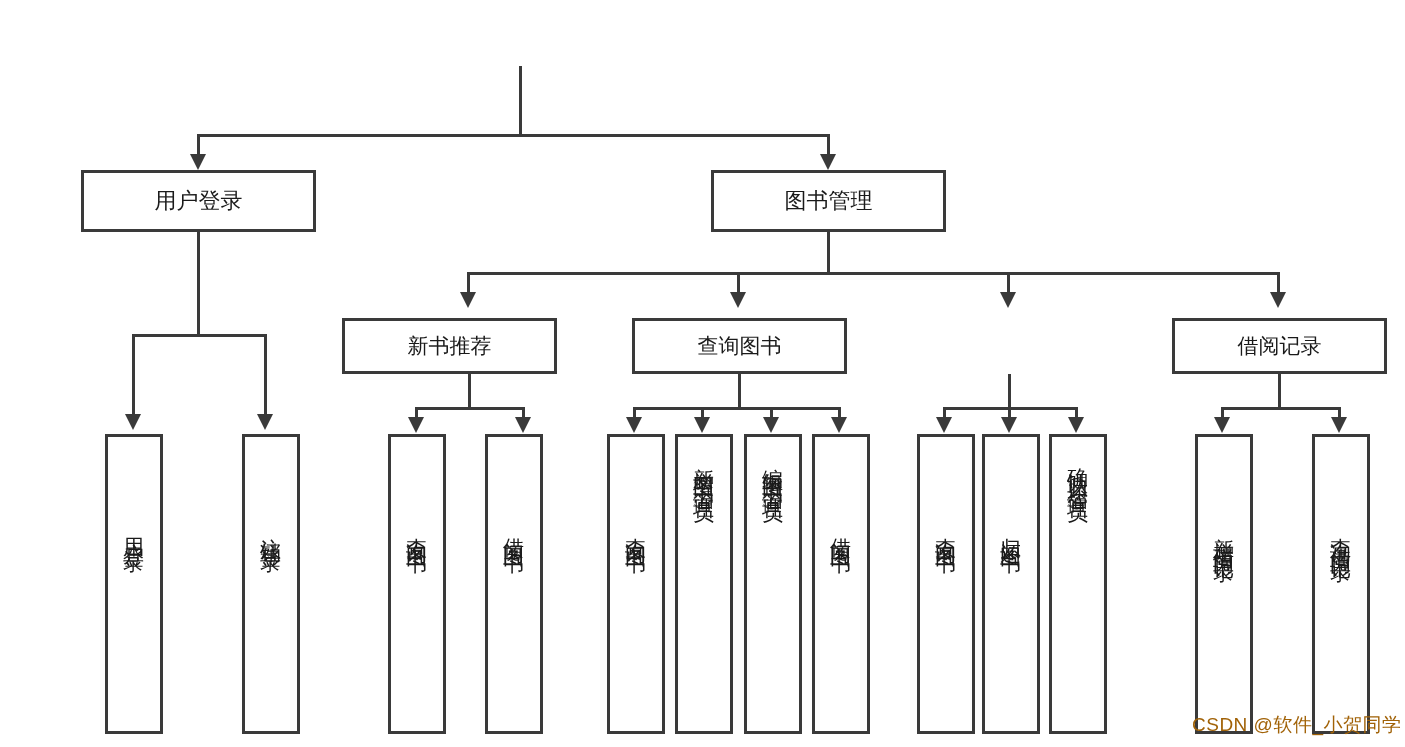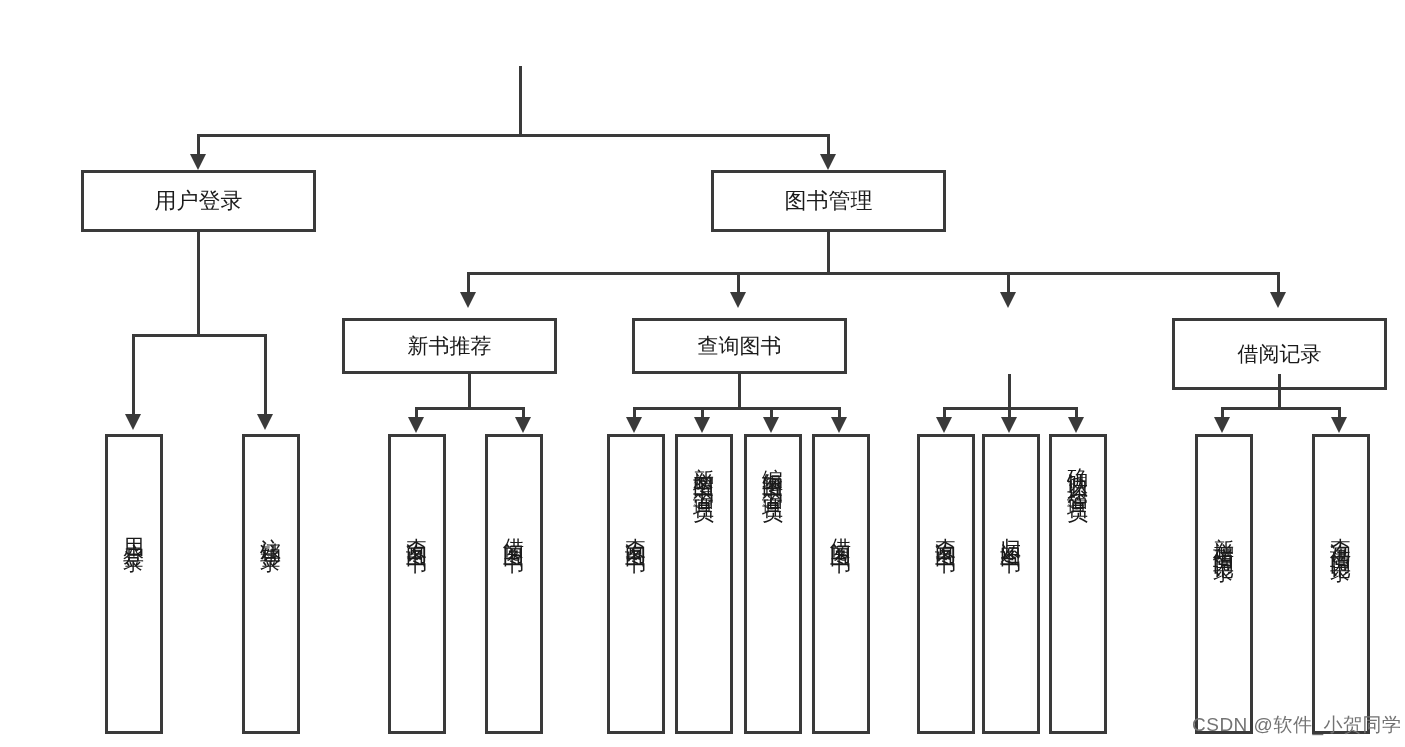--- a/index.html
+++ b/index.html
@@ -67,21 +67,21 @@
     height: 0;
     border-left: 8px solid transparent;
     border-right: 8px solid transparent;
     border-top: 16px solid #3a3a3a;
   }
   .watermark {
     position: absolute;
     left: 1192px;
     top: 712px;
     font-size: 19px;
-    color: #737373;
+    color: #a16207;
     white-space: nowrap;
     letter-spacing: 0.5px;
   }
 </style>
 </head>
 <body>
 
 <div id="canvas">
 
 
@@ -117,21 +117,21 @@
   <div class="arrow" style="left:730px; top:292px;"></div>
   <div class="arrow" style="left:1000px; top:292px;"></div>
   <div class="arrow" style="left:1270px; top:292px;"></div>
 
   <div class="node lvl3" style="left:342px; top:318px; width:215px; height:56px;text-align:center;">
     <span>新书推荐</span>
   </div>
   <div class="node lvl3" style="left:632px; top:318px; width:215px; height:56px;">
     <span>查询图书</span>
   </div>
-  <div class="node lvl3" style="left:1172px; top:318px; width:215px; height:72px;text-align:center;">
+  <div class="node lvl3" style="left:1172px; top:318px; width:215px; height:56px;text-align:center;">
     <span>借阅记录</span>
   </div>
 
   <div class="conn vline" style="left:468px; top:374px; width:3px; height:36px;"></div>
   <div class="conn hline" style="left:415px; top:407px; width:110px; height:3px;"></div>
   <div class="conn vline" style="left:415px; top:407px; width:3px; height:12px;"></div>
   <div class="conn vline" style="left:522px; top:407px; width:3px; height:12px;"></div>
   <div class="arrow" style="left:408px; top:417px;"></div>
   <div class="arrow" style="left:515px; top:417px;"></div>
 

